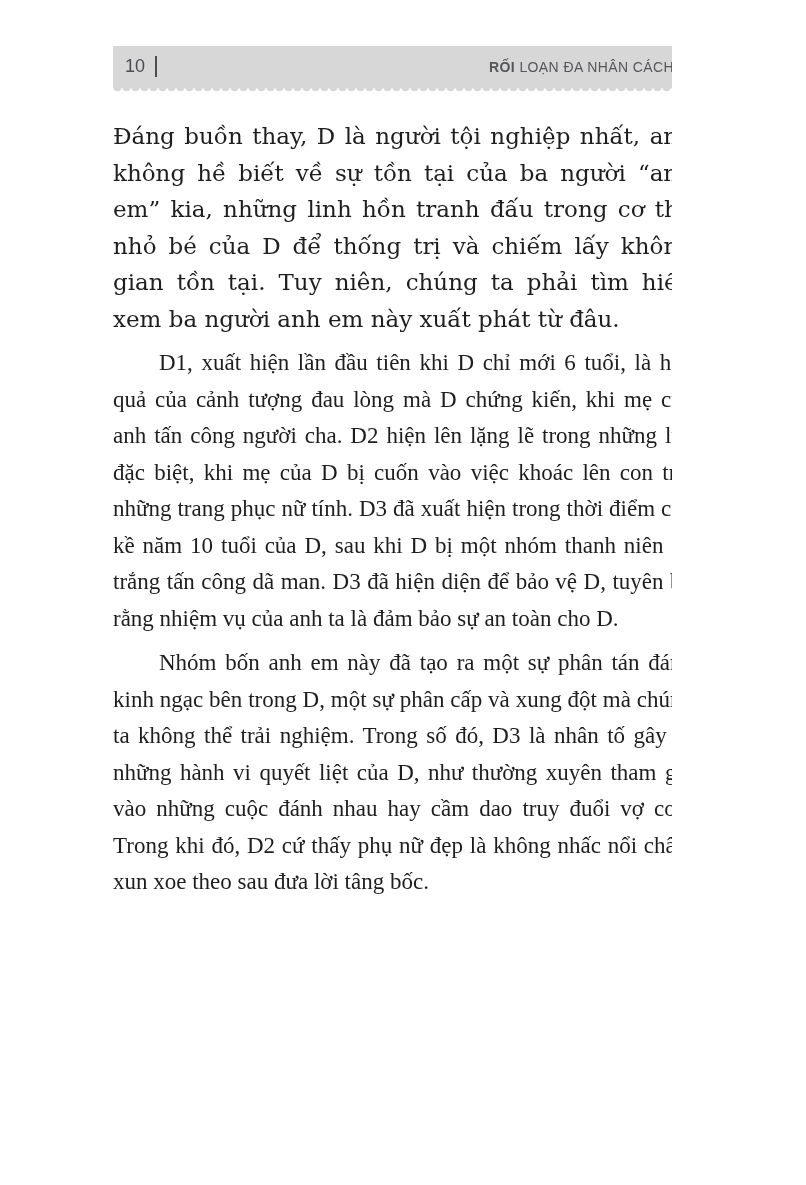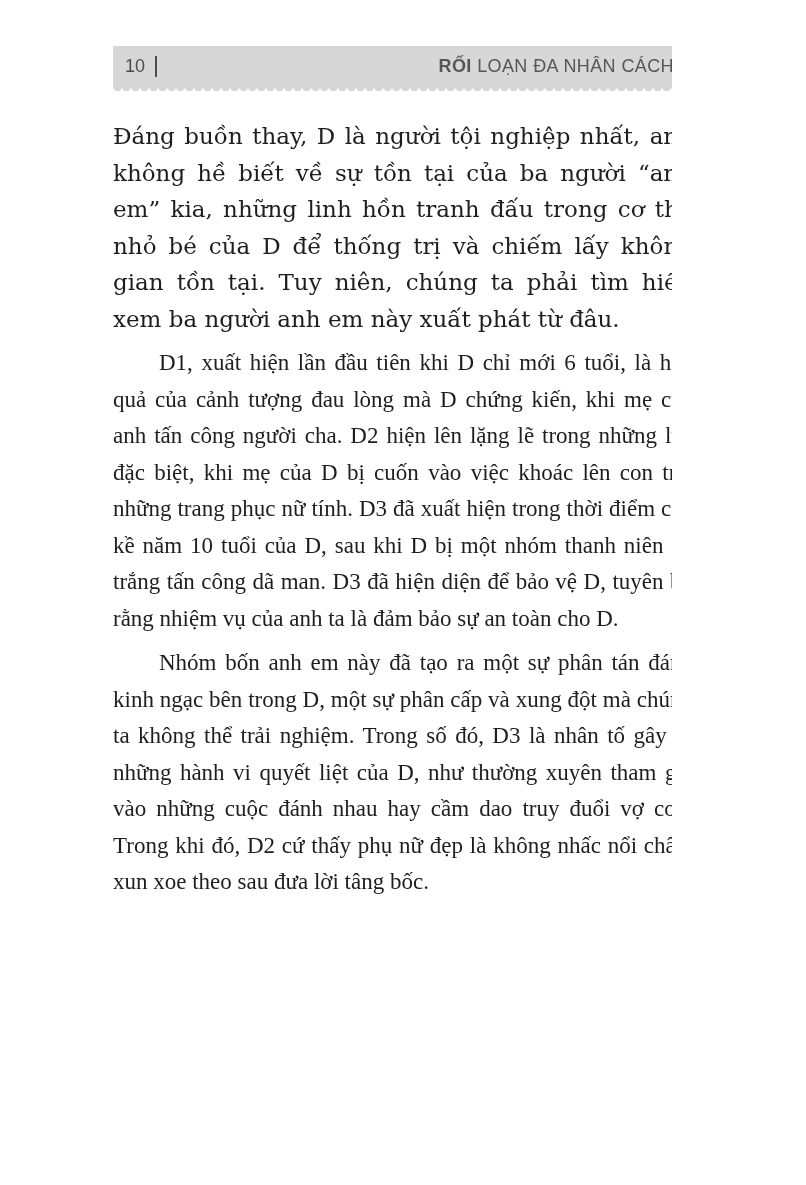--- a/index.html
+++ b/index.html
@@ -53,21 +53,21 @@
     color: #4b4c50;
   }
   .page-number-sep {
     display: inline-block;
     width: 2px;
     height: 21px;
     background: #4b4c50;
   }
   .running-title {
     font-family: "Liberation Sans", sans-serif;
-    font-size: 18px;
+    font-size: 14px;
     letter-spacing: 0.4px;
     color: var(--header-text);
     white-space: nowrap;
   }
   .running-title .t-bold { font-weight: 700; }
   .running-title .t-rest { font-weight: 400; }
   
   .body-text {
     position: absolute;
     left: 113px;

